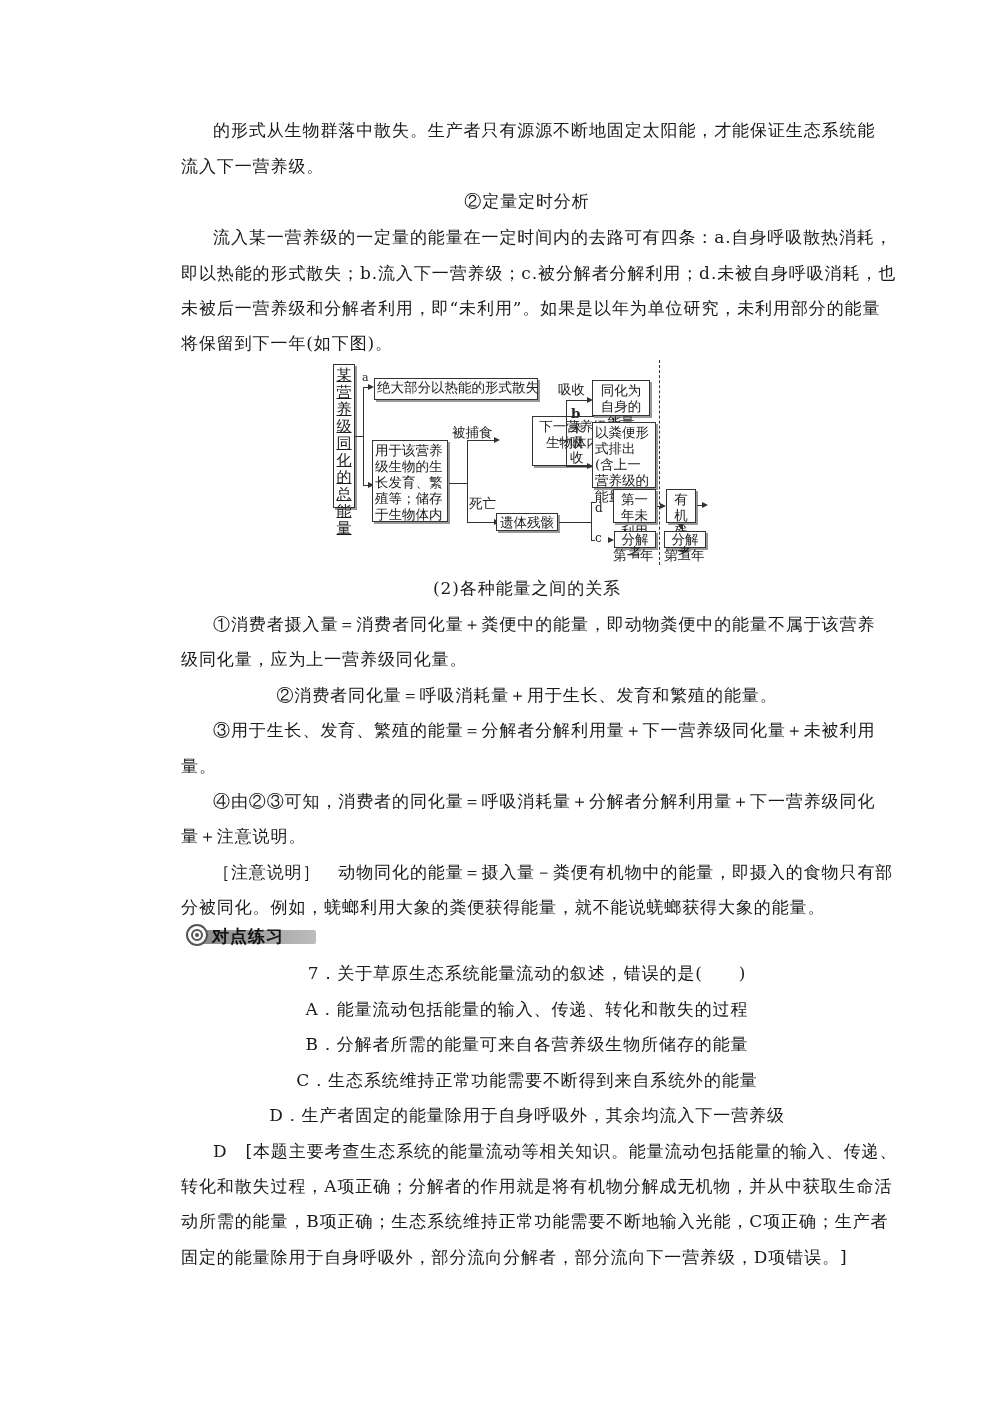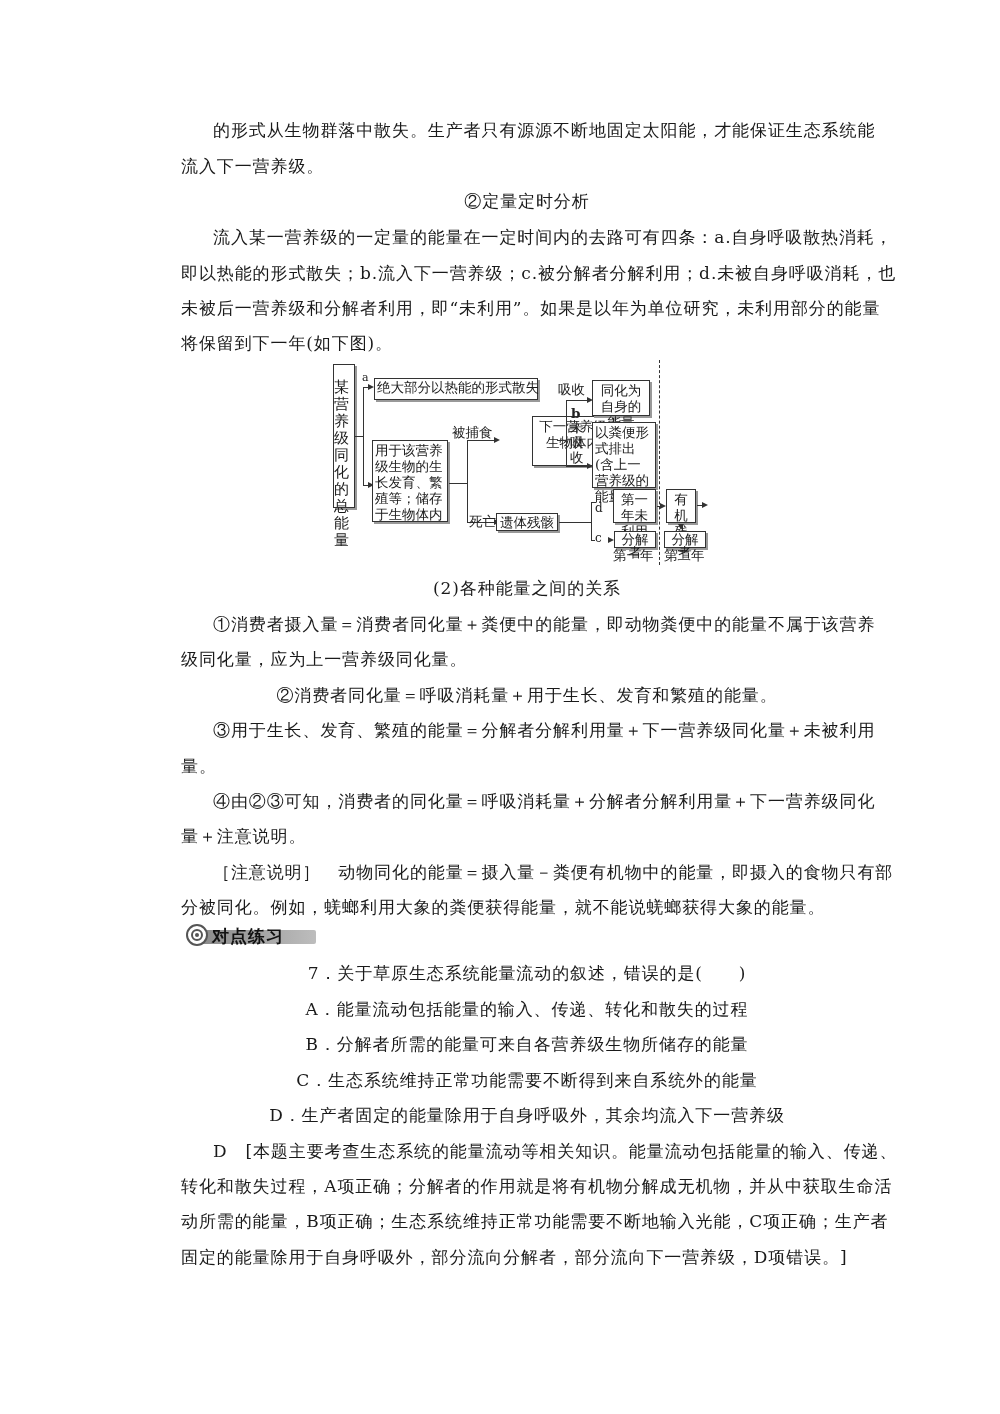--- a/index.html
+++ b/index.html
@@ -12,21 +12,21 @@
            text-align: center; font-size: 13.5px; line-height: 16px; box-sizing: border-box; padding: 1px 2px; }
     .lbl { position: absolute; font-size: 13.5px; line-height: 15px; color: #222; white-space: nowrap; }
     .hline { position: absolute; height: 0; border-top: 1.3px solid #333; }
     .vline { position: absolute; width: 0; border-left: 1.3px solid #333; }
     .dash { position: absolute; width: 0; border-left: 1.5px dashed #333; }
     .arrow { position: absolute; width: 0; height: 0; border-top: 3px solid transparent;
              border-bottom: 3px solid transparent; border-left: 6px solid #333; }
     .arrow-down { position: absolute; width: 0; height: 0; border-left: 3px solid transparent;
                   border-right: 3px solid transparent; border-top: 6px solid #333; }
     .vbox { position: absolute; border: 1.5px solid #333; box-shadow: 2px 2px 0 #999; font-size: 15px;
-            line-height: 17px; width: 22px; text-align: left; box-sizing: border-box; padding-top: 14px; }
+            line-height: 17px; width: 22px; text-align: center; box-sizing: border-box; padding-top: 2px; text-decoration: underline; }
     
     .sect { position: absolute; left: 186px; top: 924px; height: 22px; width: 130px; }
     .sect-bar { position: absolute; left: 14px; top: 6px; width: 116px; height: 14px;
                 background: linear-gradient(to right, #8a8a8a, #bdbdbd); border-radius: 2px; }
     .sect-icon { position: absolute; left: 0; top: 0; width: 22px; height: 22px; border-radius: 50%;
                  background: #fff; border: 2px solid #555; box-sizing: border-box; }
     .sect-icon::before { content: ""; position: absolute; left: 3px; top: 3px; width: 12px; height: 12px;
                          border-radius: 50%; border: 2px solid #555; box-sizing: border-box; }
     .sect-icon::after { content: ""; position: absolute; left: 7px; top: 7px; width: 4px; height: 4px;
                         border-radius: 50%; background: #555; }
@@ -59,21 +59,21 @@
 
   <div class="box" style="left:372px; top:440px; width:76px; height:82px; text-align:left;">用于该营养级生物的生长发育、繁殖等；储存于生物体内</div>
 
   <div class="hline" style="left:449px; top:483px; width:18px;"></div>
   <div class="vline" style="left:467px; top:440px; height:82px;"></div>
   <div class="hline" style="left:467px; top:440px; width:28px;"></div>
   <div class="arrow" style="left:494px; top:437px;"></div>
   <div class="hline" style="left:467px; top:522px; width:28px;"></div>
   <div class="arrow" style="left:494px; top:519px;"></div>
   <div class="lbl" style="left:452px; top:425px;font-family:Liberation Serif, serif;">被捕食</div>
-  <div class="lbl" style="left:469px; top:514px;">死亡</div>
+  <div class="lbl" style="left:469px; top:496px;">死亡</div>
 
   <div class="box" style="left:496px; top:416px; width:82px; height:50px;margin-left:36px;">下一营养级生物体内</div>
   <div class="box" style="left:496px; top:513px; width:62px; height:18px; line-height:14px; white-space:nowrap;">遗体残骸</div>
 
   <div class="hline" style="left:557px; top:440px; width:9px;"></div>
   <div class="vline" style="left:566px; top:400px; height:66px;"></div>
   <div class="hline" style="left:566px; top:400px; width:22px;"></div>
   <div class="arrow" style="left:587px; top:397px;"></div>
   <div class="hline" style="left:566px; top:466px; width:22px;"></div>
   <div class="arrow" style="left:587px; top:463px;"></div>

